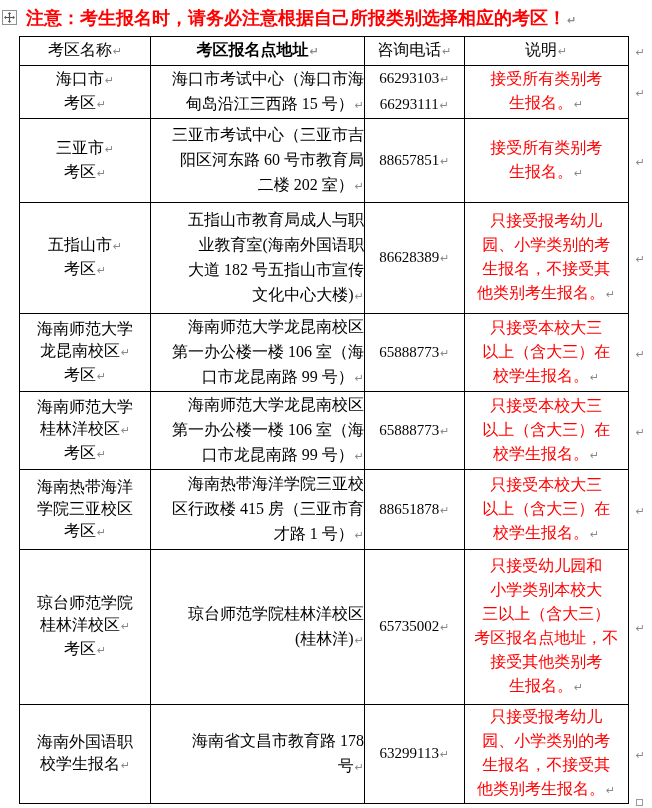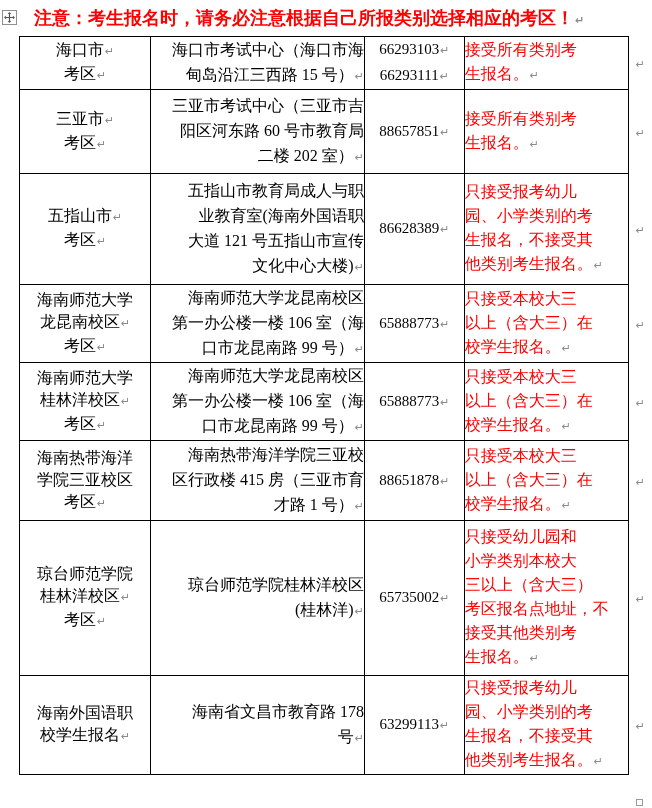--- a/index.html
+++ b/index.html
@@ -2,21 +2,21 @@
 <html><head>
 <meta charset="utf-8">
 <style>
   html,body { margin:0; padding:0; background:#ffffff; }
   .page {
     position:relative; width:652px; height:808px; background:#ffffff;
     font-family:"Liberation Serif","DejaVu Serif",serif; color:#000;
     overflow:hidden;
   }
   .title {
-    position:absolute; left:34px; top:3px; height:30px; line-height:30px;
+    position:absolute; left:26px; top:3px; height:30px; line-height:30px;
     font-size:18px; font-weight:bold; color:#ff0000; white-space:nowrap;
   }
   .move-handle {
     position:absolute; left:2px; top:10px; width:15px; height:15px;
     border:1px solid #909090; background:#fdfdfd; box-sizing:border-box;
     display:flex; align-items:center; justify-content:center; cursor:move;
   }
   .resize-handle {
     position:absolute; left:636px; top:799px; width:7px; height:7px;
     border:1px solid #9a9a9a; background:#ffffff; box-sizing:border-box;
@@ -28,21 +28,21 @@
   table.exam td {
     border:1px solid #000000; vertical-align:middle; padding:0;
     overflow:visible;
   }
   table.exam td.gutter { border:none; padding-left:6px; vertical-align:middle; }
   td.hdr { text-align:center; font-size:16px; line-height:26px; }
   td.hdr.bold { font-weight:bold; }
   td.c-name { text-align:center; font-size:16px; line-height:22px; }
   td.c-addr { text-align:right; font-size:16px; line-height:25px; padding:0 4px 0 8px; }
   td.c-phone { text-align:center; font-size:15px; line-height:25px; }
-  td.c-note { text-align:left; font-size:16px; line-height:24px; padding:0 2px 0 6px; color:#ff0000; }
+  td.c-note { text-align:center; font-size:16px; line-height:24px; padding:0 2px 0 6px; color:#ff0000; }
   .ln { white-space:nowrap; }
   .sq {
     text-decoration-style:wavy;
     text-decoration-color:#3c64d8; text-decoration-thickness:1px;
     text-underline-offset:3px;
   }
   .mark {
     color:#8a8a8a; font-size:11px; font-family:"DejaVu Sans",sans-serif;
     padding-left:1px; vertical-align:baseline;
   }
@@ -64,20 +64,27 @@
 
   <table class="exam">
     <colgroup>
       <col style="width:135px">
       <col style="width:216px">
       <col style="width:103px">
       <col style="width:166px">
       <col style="width:24px">
     </colgroup>
     <tbody>
+        <tr style="height: 28px;">
+          <td class="hdr"><span>考区名称</span><span class="mark">↵</span></td>
+          <td class="hdr bold"><span>考区报名点地址</span><span class="mark">↵</span></td>
+          <td class="hdr"><span>咨询电话</span><span class="mark">↵</span></td>
+          <td class="hdr"><span>说明</span><span class="mark">↵</span></td>
+          <td class="gutter"><span class="mark">↵</span></td>
+        </tr>
         <tr style="height: 51px;">
           <td class="c-name">
             <div class="ln"><span>海口市</span><span class="mark">↵</span></div>
             <div class="ln"><span>考区</span><span class="mark">↵</span></div>
           </td>
           <td class="c-addr">
             <div class="ln"><span>海口市考试中心（海口市海</span></div>
             <div class="ln"><span>甸岛沿江三西路 15 号）</span><span class="mark">↵</span></div>
           </td>
           <td class="c-phone">
@@ -110,21 +117,21 @@
           <td class="gutter"><span class="mark">↵</span></td>
         </tr>
         <tr style="height: 111px;">
           <td class="c-name">
             <div class="ln"><span>五指山市</span><span class="mark">↵</span></div>
             <div class="ln"><span>考区</span><span class="mark">↵</span></div>
           </td>
           <td class="c-addr">
             <div class="ln"><span>五指山市教育局成人与职</span></div>
             <div class="ln"><span>业教育室(海南外国语职</span></div>
-            <div class="ln"><span>大道 121 号五指山市宣传</span></div>
+            <div class="ln"><span>大道 182 号五指山市宣传</span></div>
             <div class="ln"><span>文化中心大楼)</span><span class="mark">↵</span></div>
           </td>
           <td class="c-phone">
             <div class="ln"><span>86628389</span><span class="mark">↵</span></div>
           </td>
           <td class="c-note">
             <div class="ln"><span>只接受报考幼儿</span></div>
             <div class="ln"><span>园、小学类别的考</span></div>
             <div class="ln"><span>生报名，不接受其</span></div>
             <div class="ln"><span>他类别考生报名。</span><span class="mark">↵</span></div>

